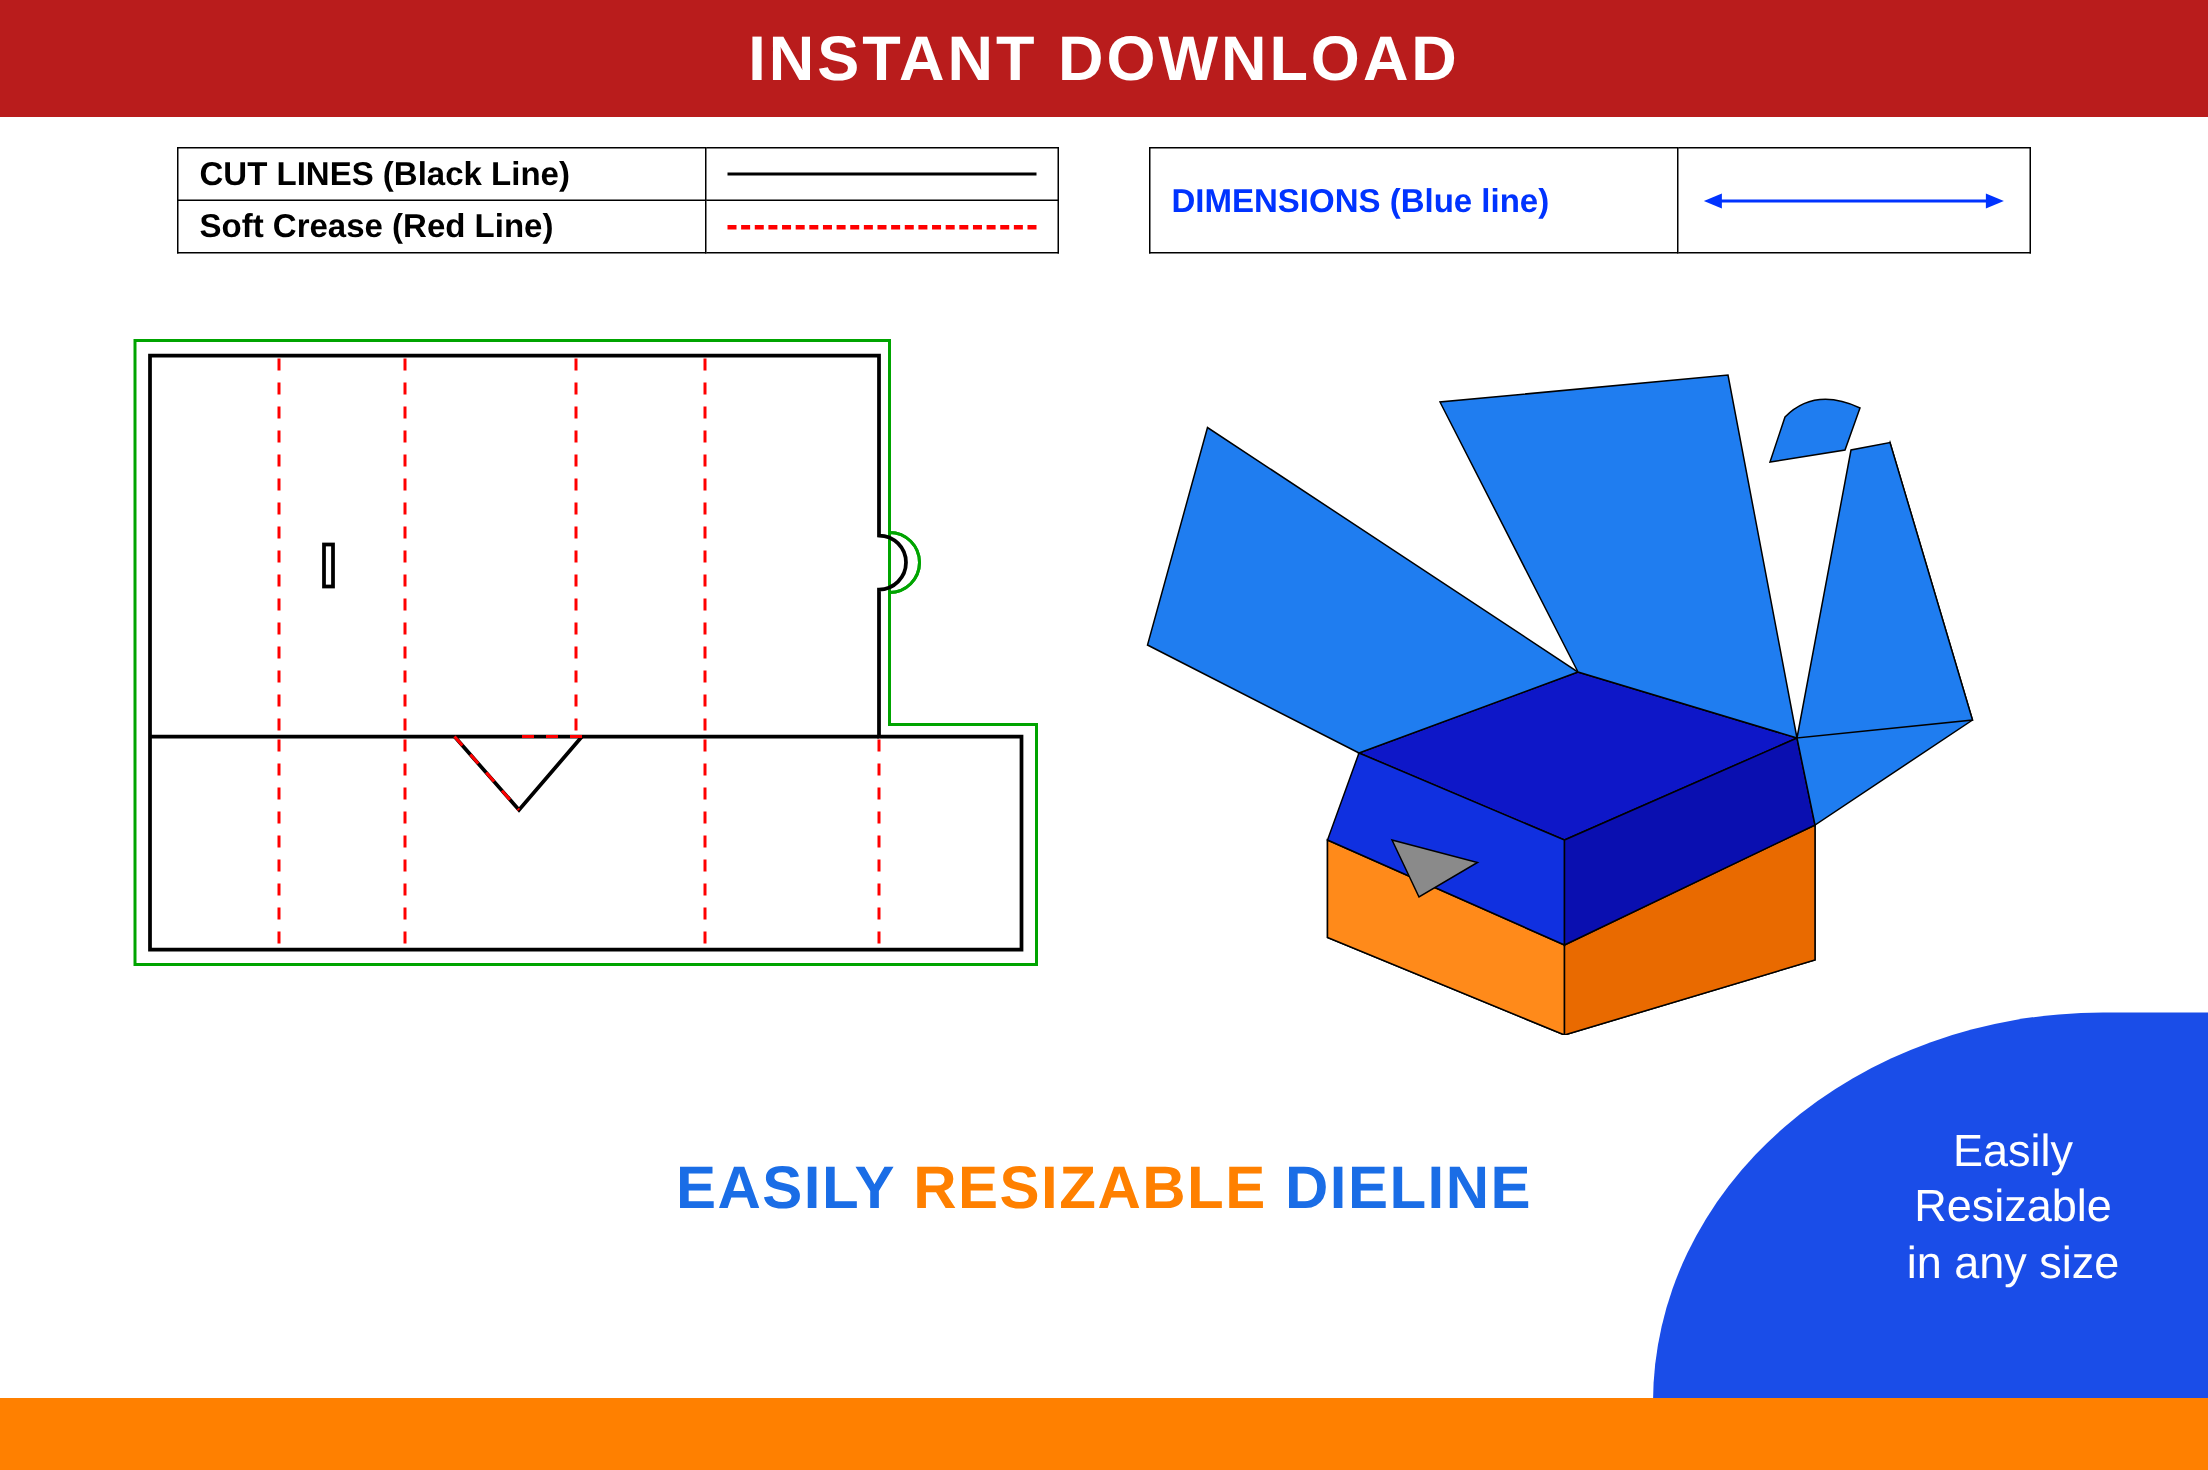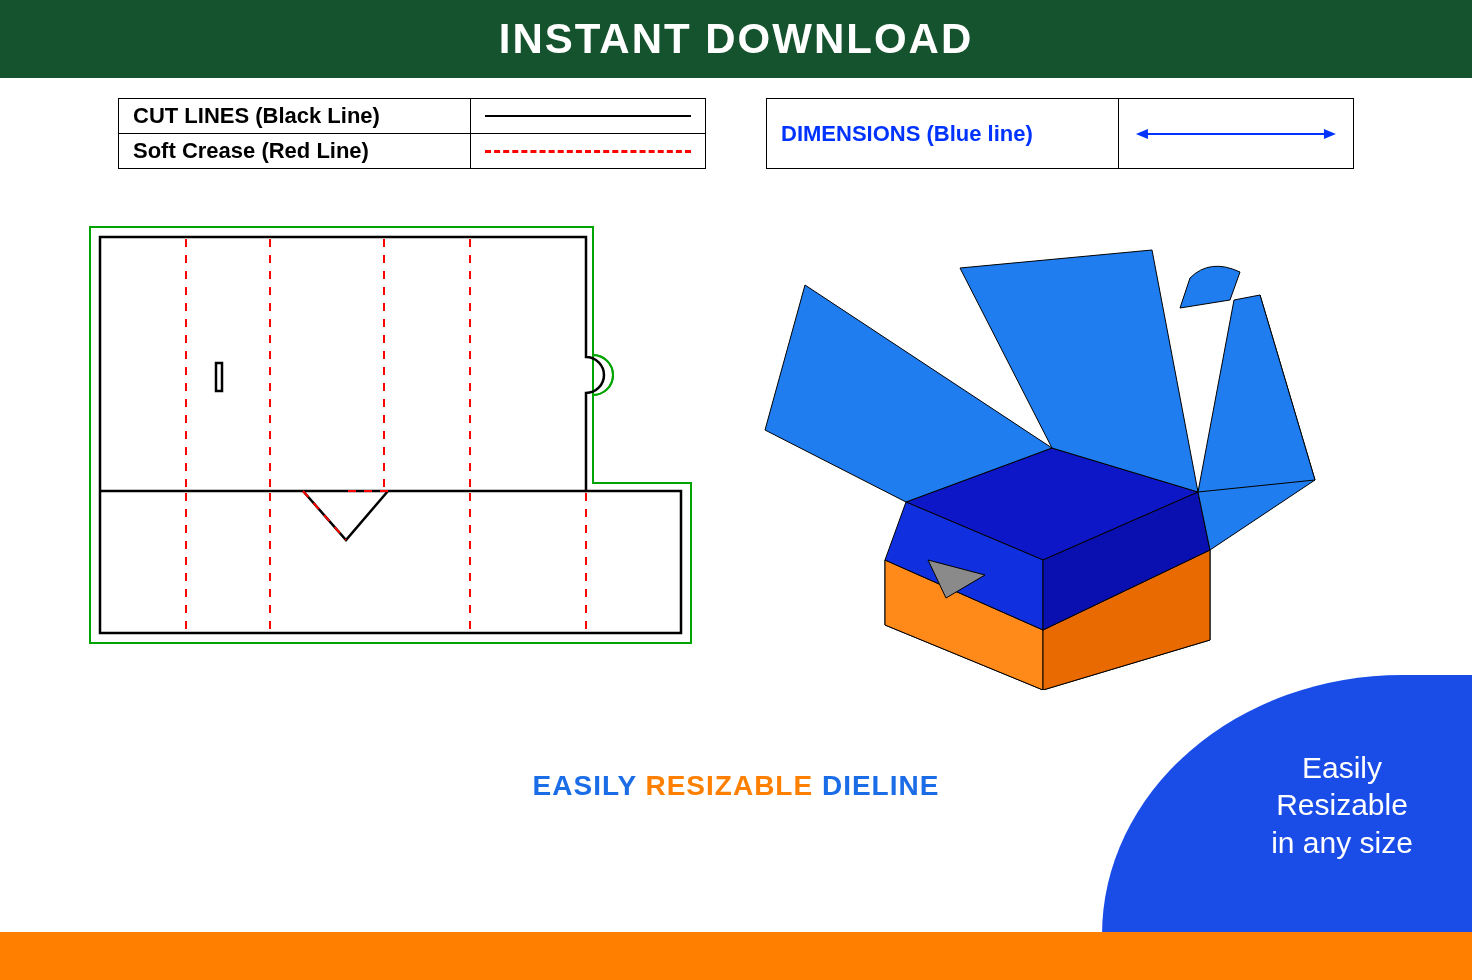--- a/index.html
+++ b/index.html
@@ -7,21 +7,21 @@
     width: 1472px;
     height: 980px;
     background: #fff;
     font-family: Arial, Helvetica, sans-serif;
     position: relative;
     overflow: hidden;
   }
   .top-banner {
     width: 100%;
     height: 78px;
-    background: #14532d;
+    background: #b91c1c;
     color: #fff;
     font-size: 42px;
     font-weight: 600;
     letter-spacing: 2px;
     display: flex;
     align-items: center;
     justify-content: center;
   }
   .legend-row {
     position: absolute;
@@ -69,21 +69,21 @@
     left: 760px;
     width: 560px;
     height: 460px;
   }
 
   .bottom-tagline {
     position: absolute;
     top: 770px;
     width: 100%;
     text-align: center;
-    font-size: 28px;
+    font-size: 40px;
     font-weight: 700;
     letter-spacing: 1px;
   }
   .bottom-tagline .w1 { color: #1a6de6; }
   .bottom-tagline .w2 { color: #ff8000; }
   .bottom-tagline .w3 { color: #1a6de6; }
 
   .corner-badge {
     position: absolute;
     bottom: 45px;

